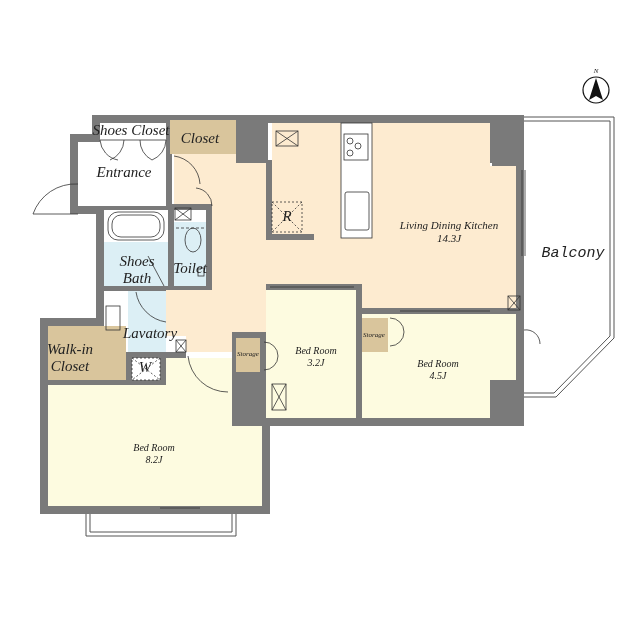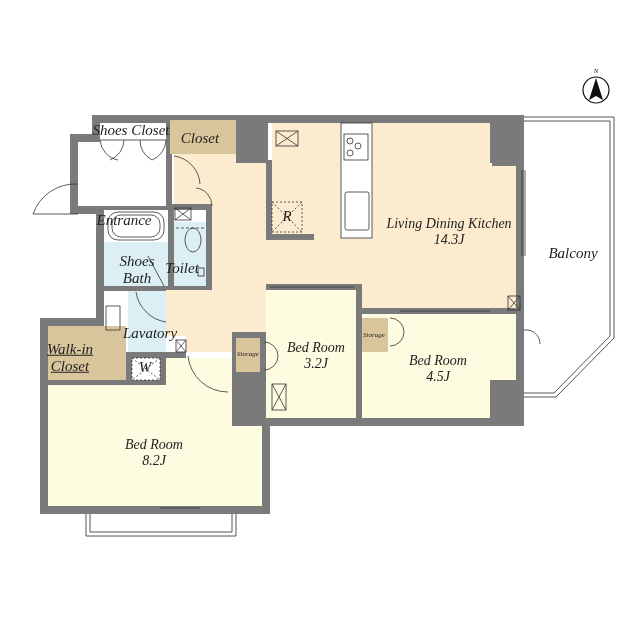--- a/index.html
+++ b/index.html
@@ -1,22 +1,22 @@
 <!DOCTYPE html>
 <html><head>
 <meta charset="utf-8">
 <style>
   html, body { margin:0; padding:0; background:#ffffff; }
   body { width:640px; height:640px; position:relative; overflow:hidden; font-family:"DejaVu Serif", serif; }
   #plan { position:absolute; left:0; top:0; width:640px; height:640px; }
   .lbl { position:absolute; font-family:"Liberation Serif", "DejaVu Serif", serif; font-style:italic; color:#222; text-align:center; white-space:nowrap; line-height:1.15; transform:translate(-50%,-50%); }
   .lbl.sm { font-size:15px; }
   .lbl.xs { font-size:7px; }
-  .lbl.md { font-size:14px; }
-  .lbl.lg { font-size:14px; }
+  .lbl.md { font-size:10px; }
+  .lbl.lg { font-size:11px; }
 </style>
 </head>
 <body>
 
 <svg id="plan" viewBox="0 0 640 640" xmlns="http://www.w3.org/2000/svg">
 
   <g fill="none" stroke="#555" stroke-width="1">
     <polyline points="524,117 614,117 614,338 556,397 524,397"></polyline>
     <polyline points="524,121 610,121 610,336 554,393 524,393"></polyline>
   </g>
@@ -190,38 +190,38 @@
 
   <g>
     <circle cx="596" cy="90" r="13" fill="none" stroke="#111" stroke-width="1.2"></circle>
     <path d="M596,78 L589,100 L596,96 L603,100 Z" fill="#111"></path>
   </g>
 </svg>
 
 <div class="lbl xs" style="left:596px;top:71px;">N</div>
 <div class="lbl sm" style="left:131px;top:131px;">Shoes Closet</div>
 <div class="lbl sm" style="left:200px;top:139px;">Closet</div>
-<div class="lbl sm" style="left:124px;top:173px;margin-top:48px;">Entrance</div>
+<div class="lbl sm" style="left:124px;top:173px;">Entrance</div>
 <div class="lbl sm" style="left:137px;top:270px;">
   <div>Shoes</div>
   <div>Bath</div>
 </div>
-<div class="lbl sm" style="left:182px;top:269px;">Toilet</div>
+<div class="lbl sm" style="left:190px;top:269px;">Toilet</div>
 <div class="lbl sm" style="left:150px;top:334px;">Lavatory</div>
-<div class="lbl sm" style="left:70px;top:358px;text-decoration:underline;">
+<div class="lbl sm" style="left:70px;top:358px;">
   <div>Walk-in</div>
   <div>Closet</div>
 </div>
 <div class="lbl sm" style="left:145px;top:368px;">W</div>
 <div class="lbl sm" style="left:287px;top:217px;">R</div>
 <div class="lbl lg" style="left:449px;top:232px;">
   <div>Living Dining Kitchen</div>
   <div>14.3J</div>
 </div>
-<div class="lbl sm" style="left:573px;top:254px;">Balcony</div>
+<div class="lbl sm" style="left:573px;top:254px;font-family:Liberation Mono, monospace;">Balcony</div>
 <div class="lbl xs" style="left:248px;top:354px;">Storage</div>
 <div class="lbl xs" style="left:374px;top:335px;">Storage</div>
 <div class="lbl md" style="left:316px;top:356px;">
   <div>Bed Room</div>
   <div>3.2J</div>
 </div>
 <div class="lbl md" style="left:438px;top:369px;">
   <div>Bed Room</div>
   <div>4.5J</div>
 </div>

